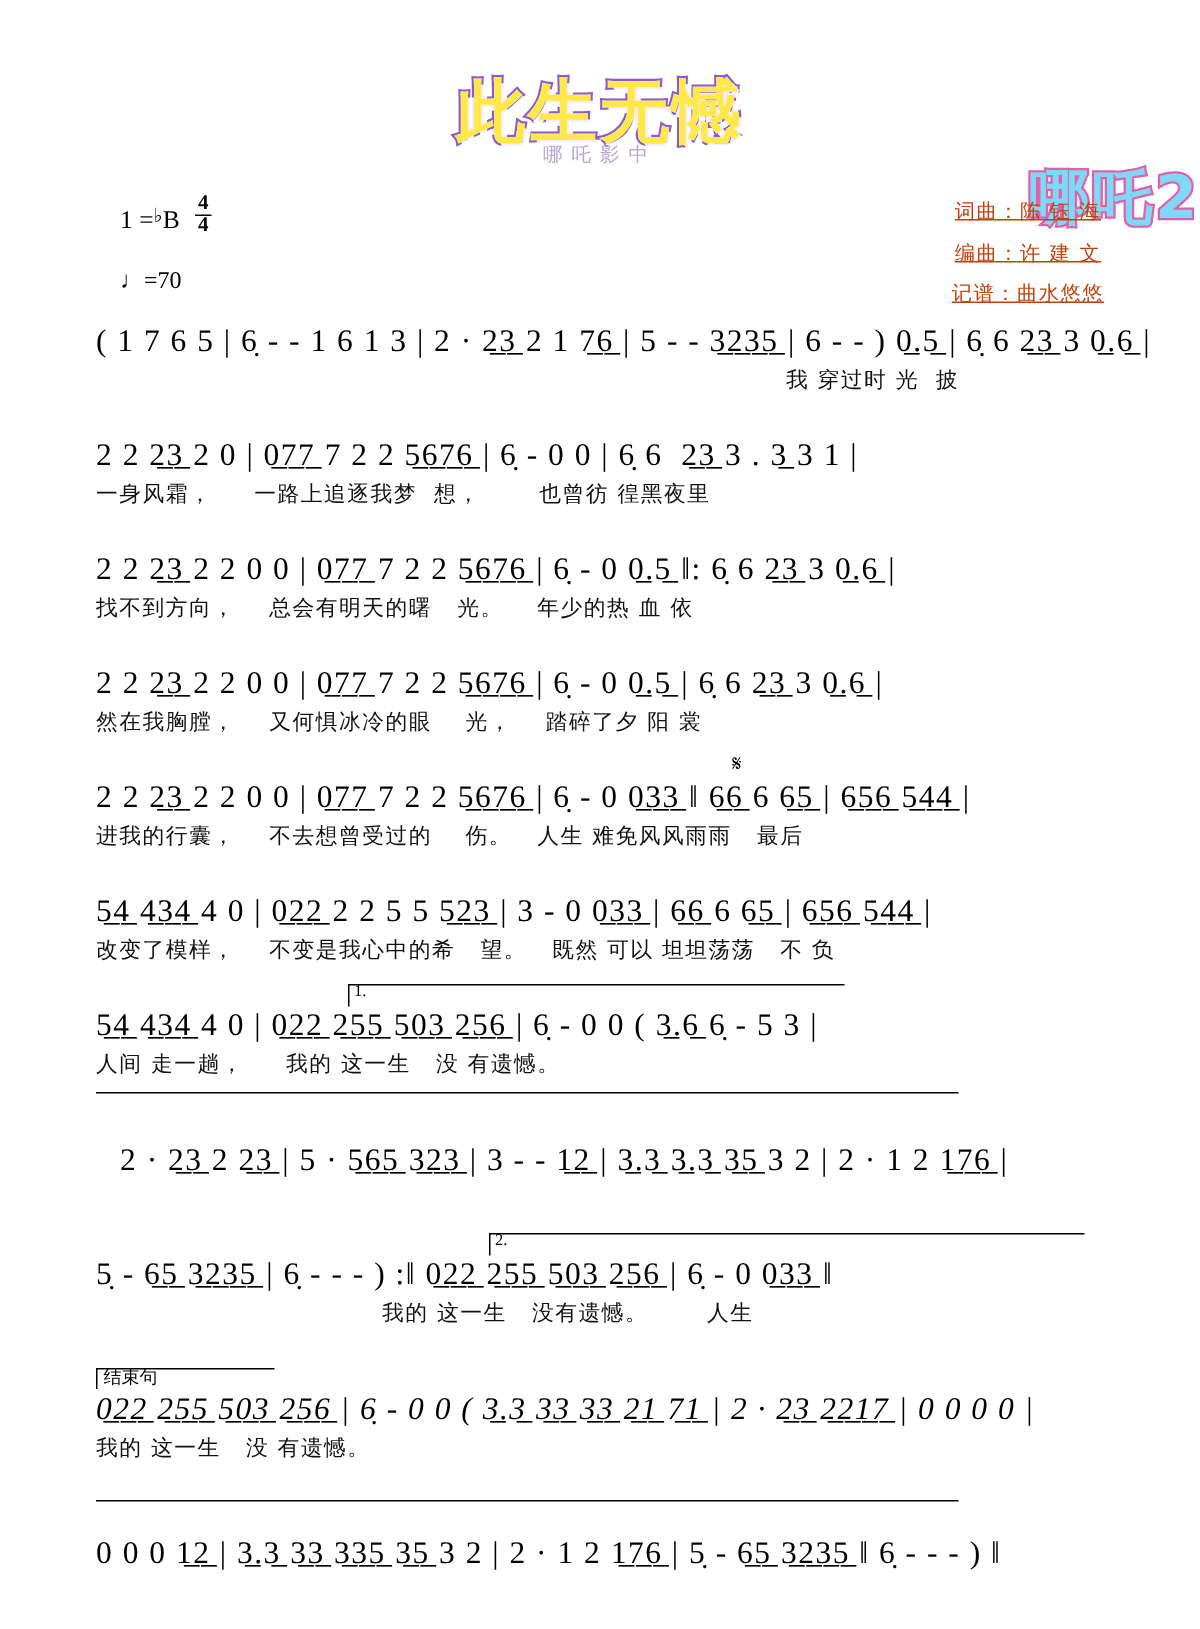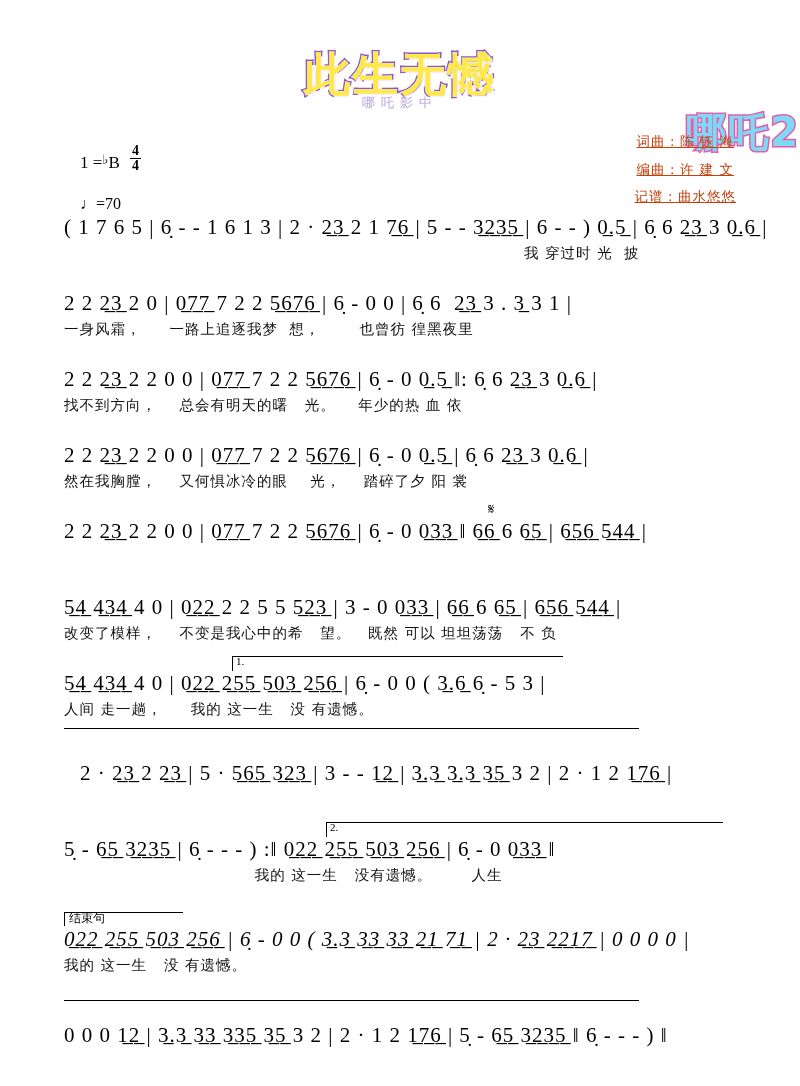--- a/index.html
+++ b/index.html
@@ -64,21 +64,21 @@
     paint-order: stroke fill;
     line-height: 1.1;
     margin-top: -2px;
     text-align: right;
   }
 
   
   .meta-left {
     position: absolute;
     left: 80px;
-    top: 144px;
+    top: 129px;
     font-family: "Liberation Serif", serif;
     font-size: 17px;
     line-height: 1.9;
   }
   .meta-left .keyline { white-space: nowrap; }
   .meta-left sup.flat { font-size: 13px; vertical-align: 4px; }
   .frac {
     display: inline-block;
     vertical-align: -2px;
     text-align: center;
@@ -226,20 +226,21 @@
     </div>
 
     <div class="row">
       <div class="notes">2 2 2̲3̲ 2 2 0 0 | 0̲7̲7̲ 7 2 2 5̲6̲7̲6̲ | 6̣ - 0 0̲.5̲ | 6̣ 6 2̲3̲ 3 0̲.6̲ |</div>
       <div class="lyrics">然在我胸膛，    又何惧冰冷的眼    光，    踏碎了夕 阳 裳</div>
     </div>
 
     <div class="row">
       <div class="segno" style="left:424px; top:-4px;">𝄋</div>
       <div class="notes">2 2 2̲3̲ 2 2 0 0 | 0̲7̲7̲ 7 2 2 5̲6̲7̲6̲ | 6̣ - 0 0̲3̲3̲ ‖ 6̲6̲ 6 6̲5̲ | 6̲5̲6̲ 5̲4̲4̲ |</div>
+      <div class="lyrics">进我的行囊，    不去想曾受过的    伤。   人生 难免风风雨雨   最后</div>
     </div>
 
     <div class="row">
       <div class="notes">5̲4̲ 4̲3̲4̲ 4 0 | 0̲2̲2̲ 2 2 5 5 5̲2̲3̲ | 3 - 0 0̲3̲3̲ | 6̲6̲ 6 6̲5̲ | 6̲5̲6̲ 5̲4̲4̲ |</div>
       <div class="lyrics">改变了模样，    不变是我心中的希   望。   既然 可以 坦坦荡荡   不 负</div>
     </div>
 
     <div class="row tall">
       <div class="volta" style="left:168px; width:330px;">
         <span>1.</span>

